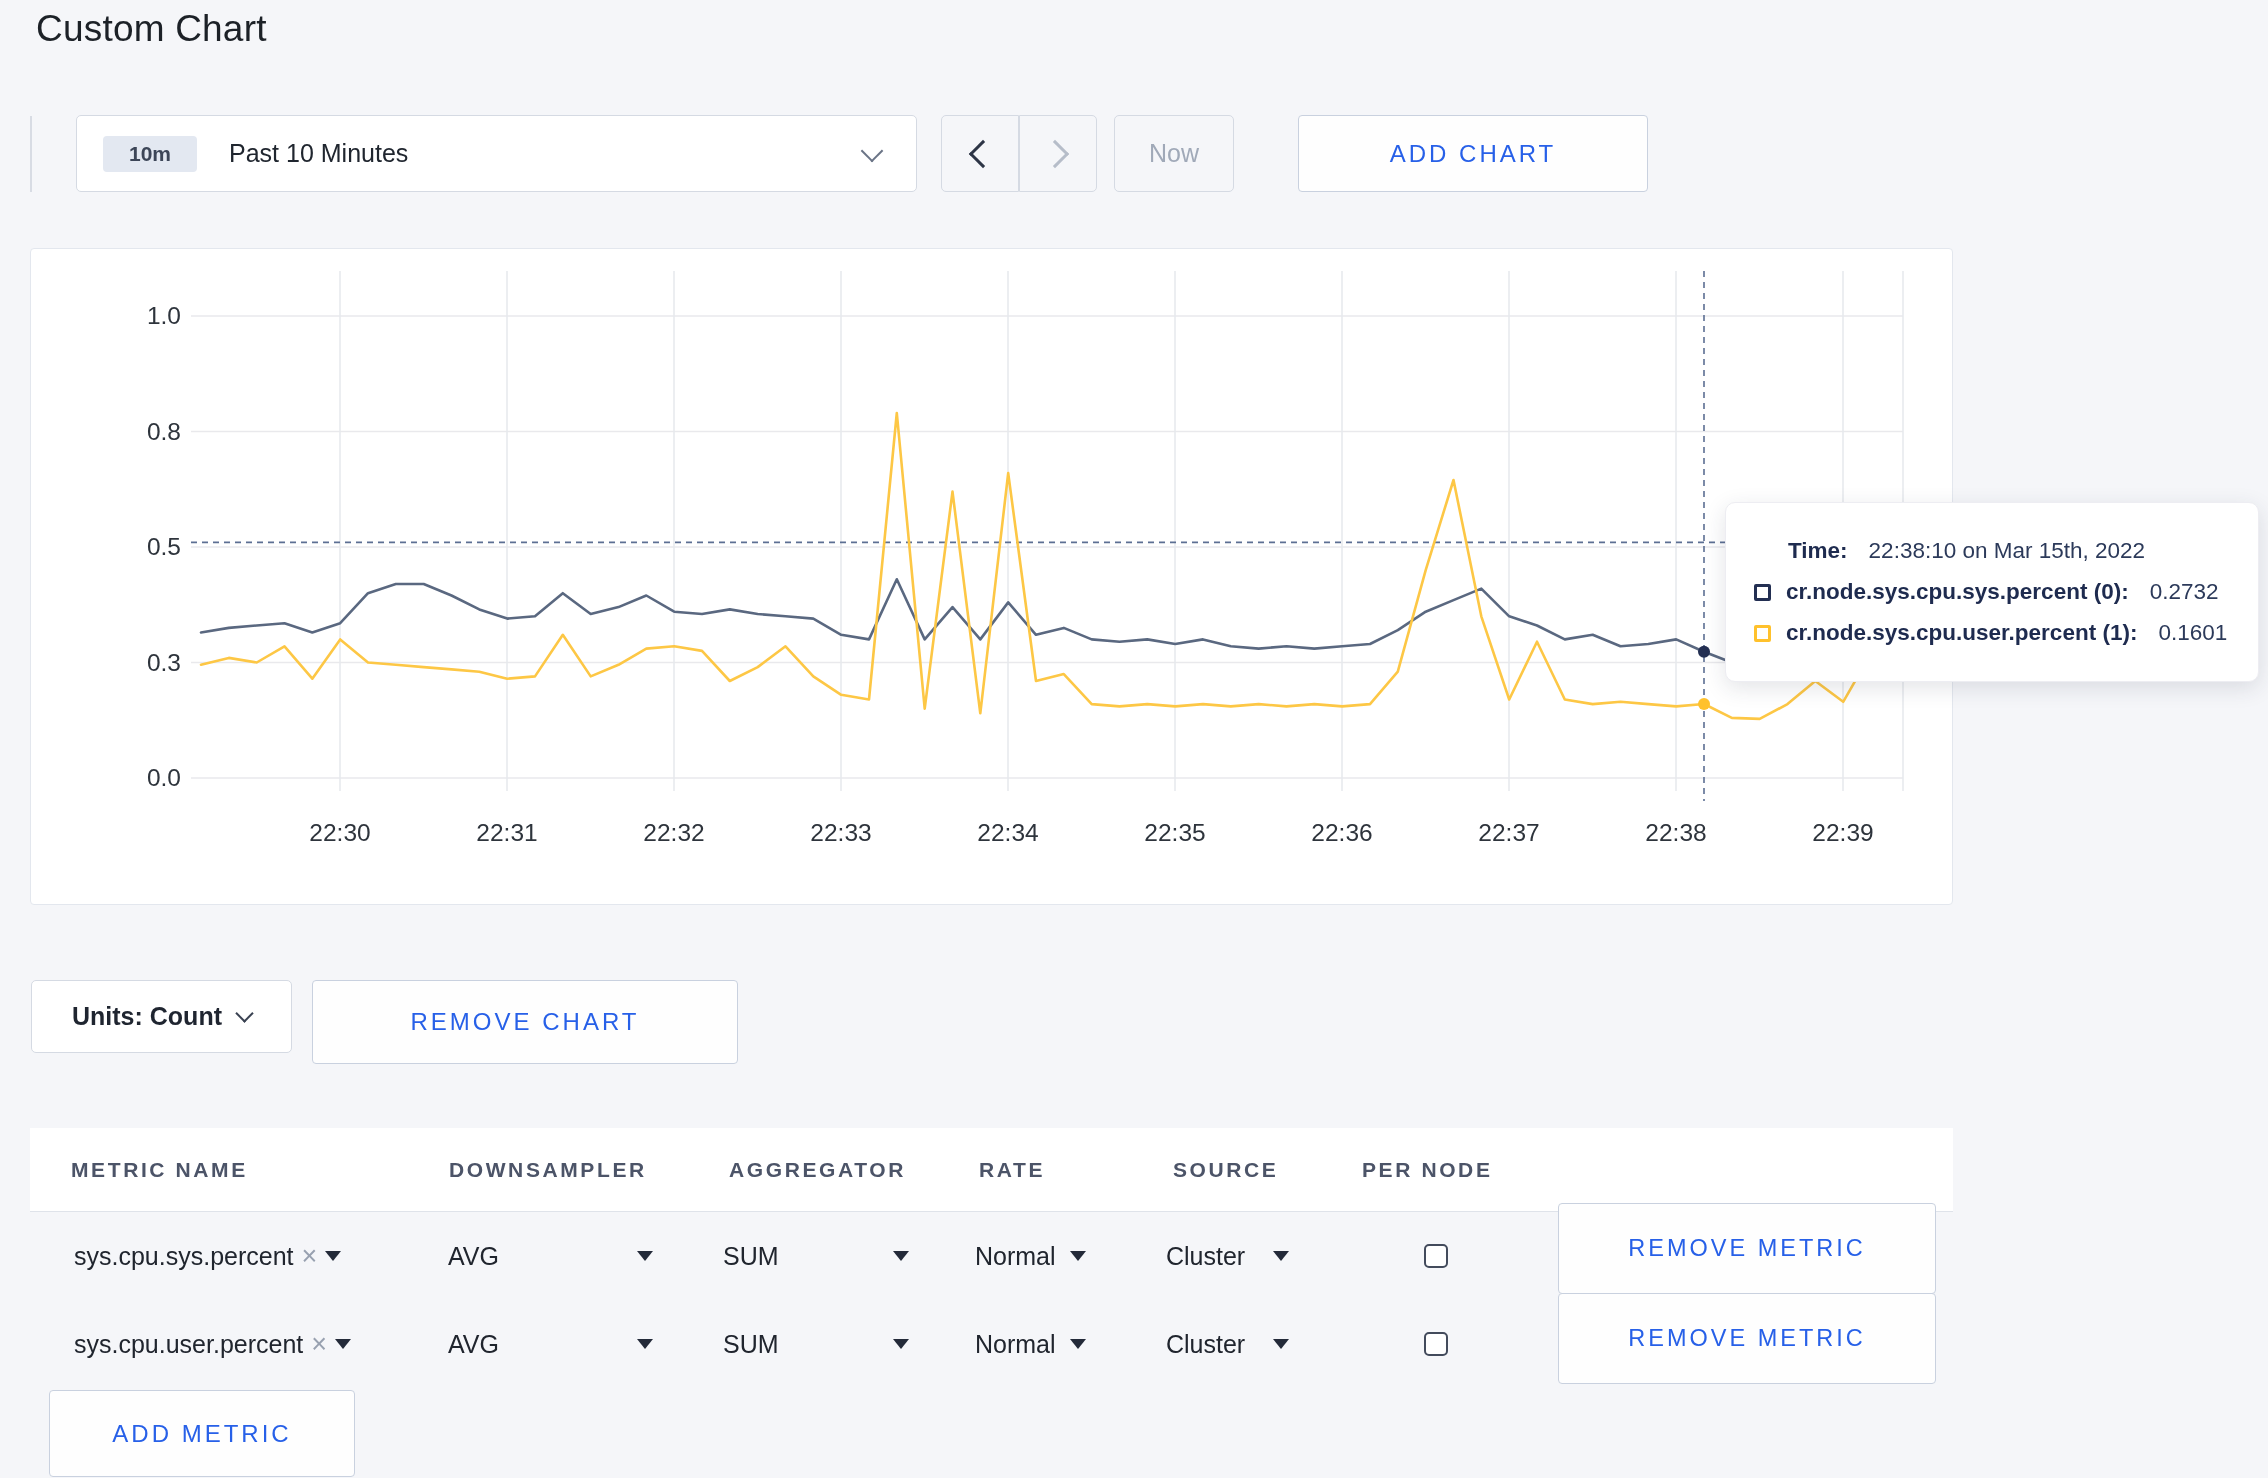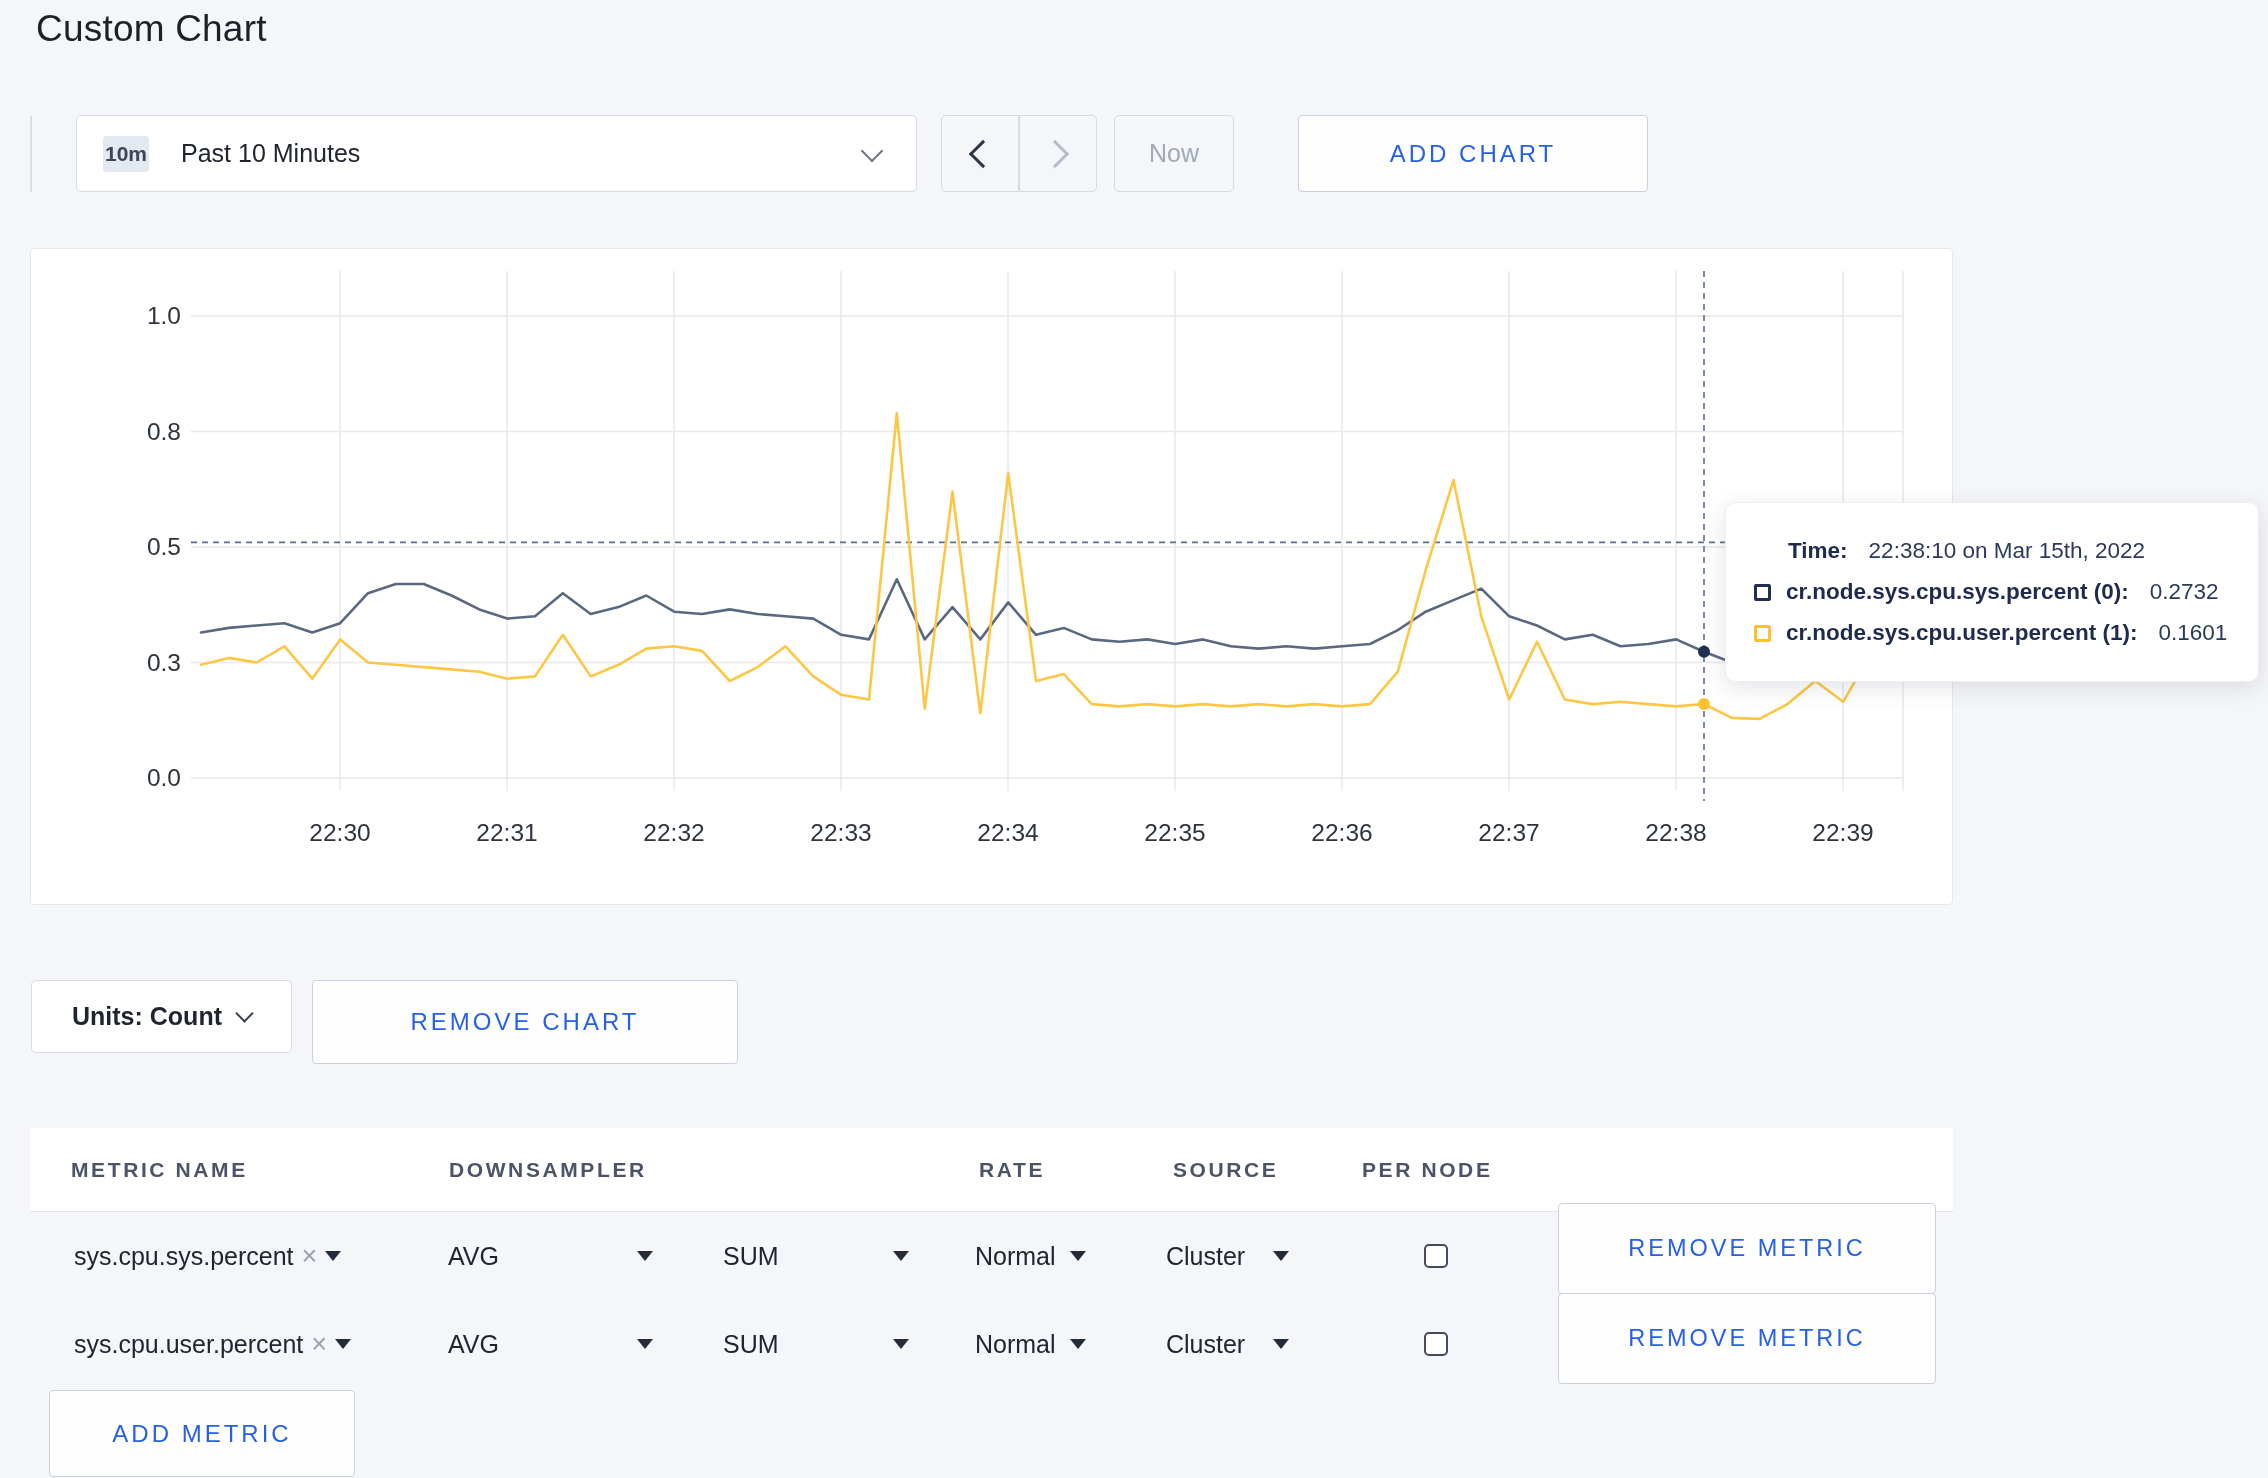--- a/index.html
+++ b/index.html
@@ -16,21 +16,21 @@
 
   
   .tb-divider{left:30px;top:116px;width:2px;height:76px;background:#d8dce4;}
   .time-dd{
     left:76px;top:115px;width:841px;height:77px;background:#fff;
     border:1.5px solid #d5dae3;border-radius:5px;box-sizing:border-box;
     display:flex;align-items:center;cursor:pointer;
   }
   .time-badge{
     margin-left:26px;background:#e3e8f1;border-radius:4px;
-    padding:6px 2px;font-size:21px;font-weight:700;color:#3d4658;
+    padding:6px 26px;font-size:21px;font-weight:700;color:#3d4658;
   }
   .time-label{margin-left:32px;font-size:25px;color:#20262f;}
   .chev-down{
     width:14px;height:14px;border-right:2.5px solid #6a7486;border-bottom:2.5px solid #6a7486;
     transform:rotate(45deg);margin-left:auto;margin-right:36px;margin-top:-6px;
   }
   .nav-group{left:941px;top:115px;display:flex;}
   .nav-btn{
     width:78px;height:77px;border:1.5px solid #d5dae3;box-sizing:border-box;
     display:flex;align-items:center;justify-content:center;cursor:pointer;background:transparent;
@@ -195,20 +195,21 @@
 
 <div class="abs units-box">
   <span class="units-text">Units: Count</span>
   <span class="chev-down-sm"></span>
 </div>
 <div class="abs btn-blue remove-chart">REMOVE CHART</div>
 
 <div class="abs thead">
   <span class="th c1">DOWNSAMPLER</span>
   <span class="th c0">METRIC NAME</span>
+  <span class="th c2">AGGREGATOR</span>
   <span class="th c3">RATE</span>
   <span class="th c4">SOURCE</span>
   <span class="th c5">PER NODE</span>
 </div>
 
 <div class="abs metric-row" style="top:1212px;">
   <div class="cell mname">
     <span>sys.cpu.sys.percent</span>
     <span class="clear">×</span>
     <span class="caret"></span>

